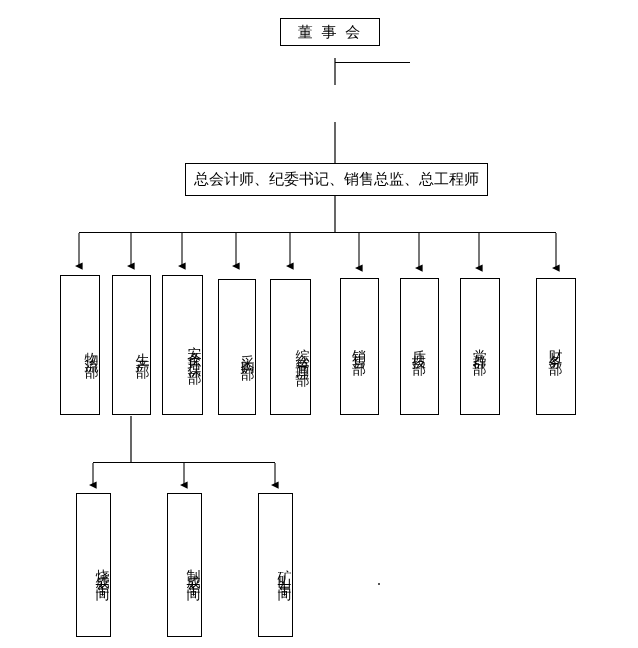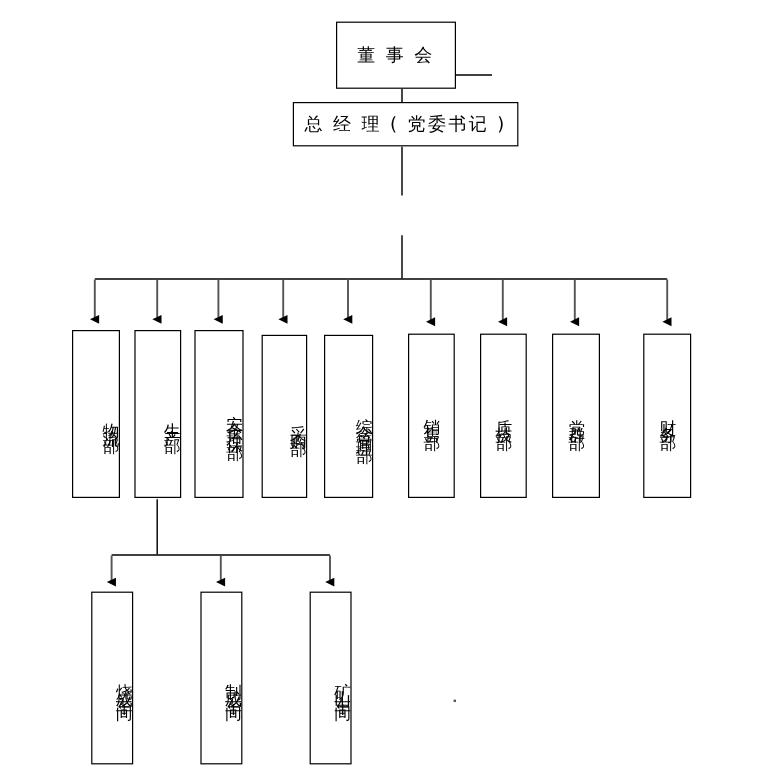--- a/index.html
+++ b/index.html
@@ -114,29 +114,29 @@
       <path d="M 131 416 L 131 462"></path>
       <path d="M 93 462.5 L 275 462.5"></path>
     </g>
     <g stroke="#555555" stroke-width="1.6" fill="none" marker-end="url(#arrow)">
       <path d="M 93 463 L 93 485"></path>
       <path d="M 184 463 L 184 485"></path>
       <path d="M 275 463 L 275 485"></path>
     </g>
   </svg>
 
-  <div class="node horiz fs-15" style="left:280px; top:18px; width:100px; height:56px;">
+  <div class="node horiz fs-15" style="left:280px; top:18px; width:100px; height:28px;">
     <span class="label">董 事 会</span>
   </div>
 
 
-  <div class="node horiz fs-15" style="left:244px; top:85px; width:188px; height:37px;">
-    <span class="label">总 经 理 ( 党委书记 )</span>
+
+  <div class="node horiz fs-15" style="left:185px; top:163px; width:303px; height:33px;">
+    <span class="label" style="letter-spacing:0px;">总会计师、纪委书记、销售总监、总工程师</span>
   </div>
-
 
   <div class="node vert top-aligned fs-14" style="left:60px; top:275px; width:40px; height:140px;">
     <span class="label">物流部</span>
   </div>
 
   <div class="node vert top-aligned fs-14" style="left:112px; top:275px; width:39px; height:140px;">
     <span class="label">生产部</span>
   </div>
 
   <div class="node vert top-aligned fs-14" style="left:162px; top:275px; width:41px; height:140px;">

